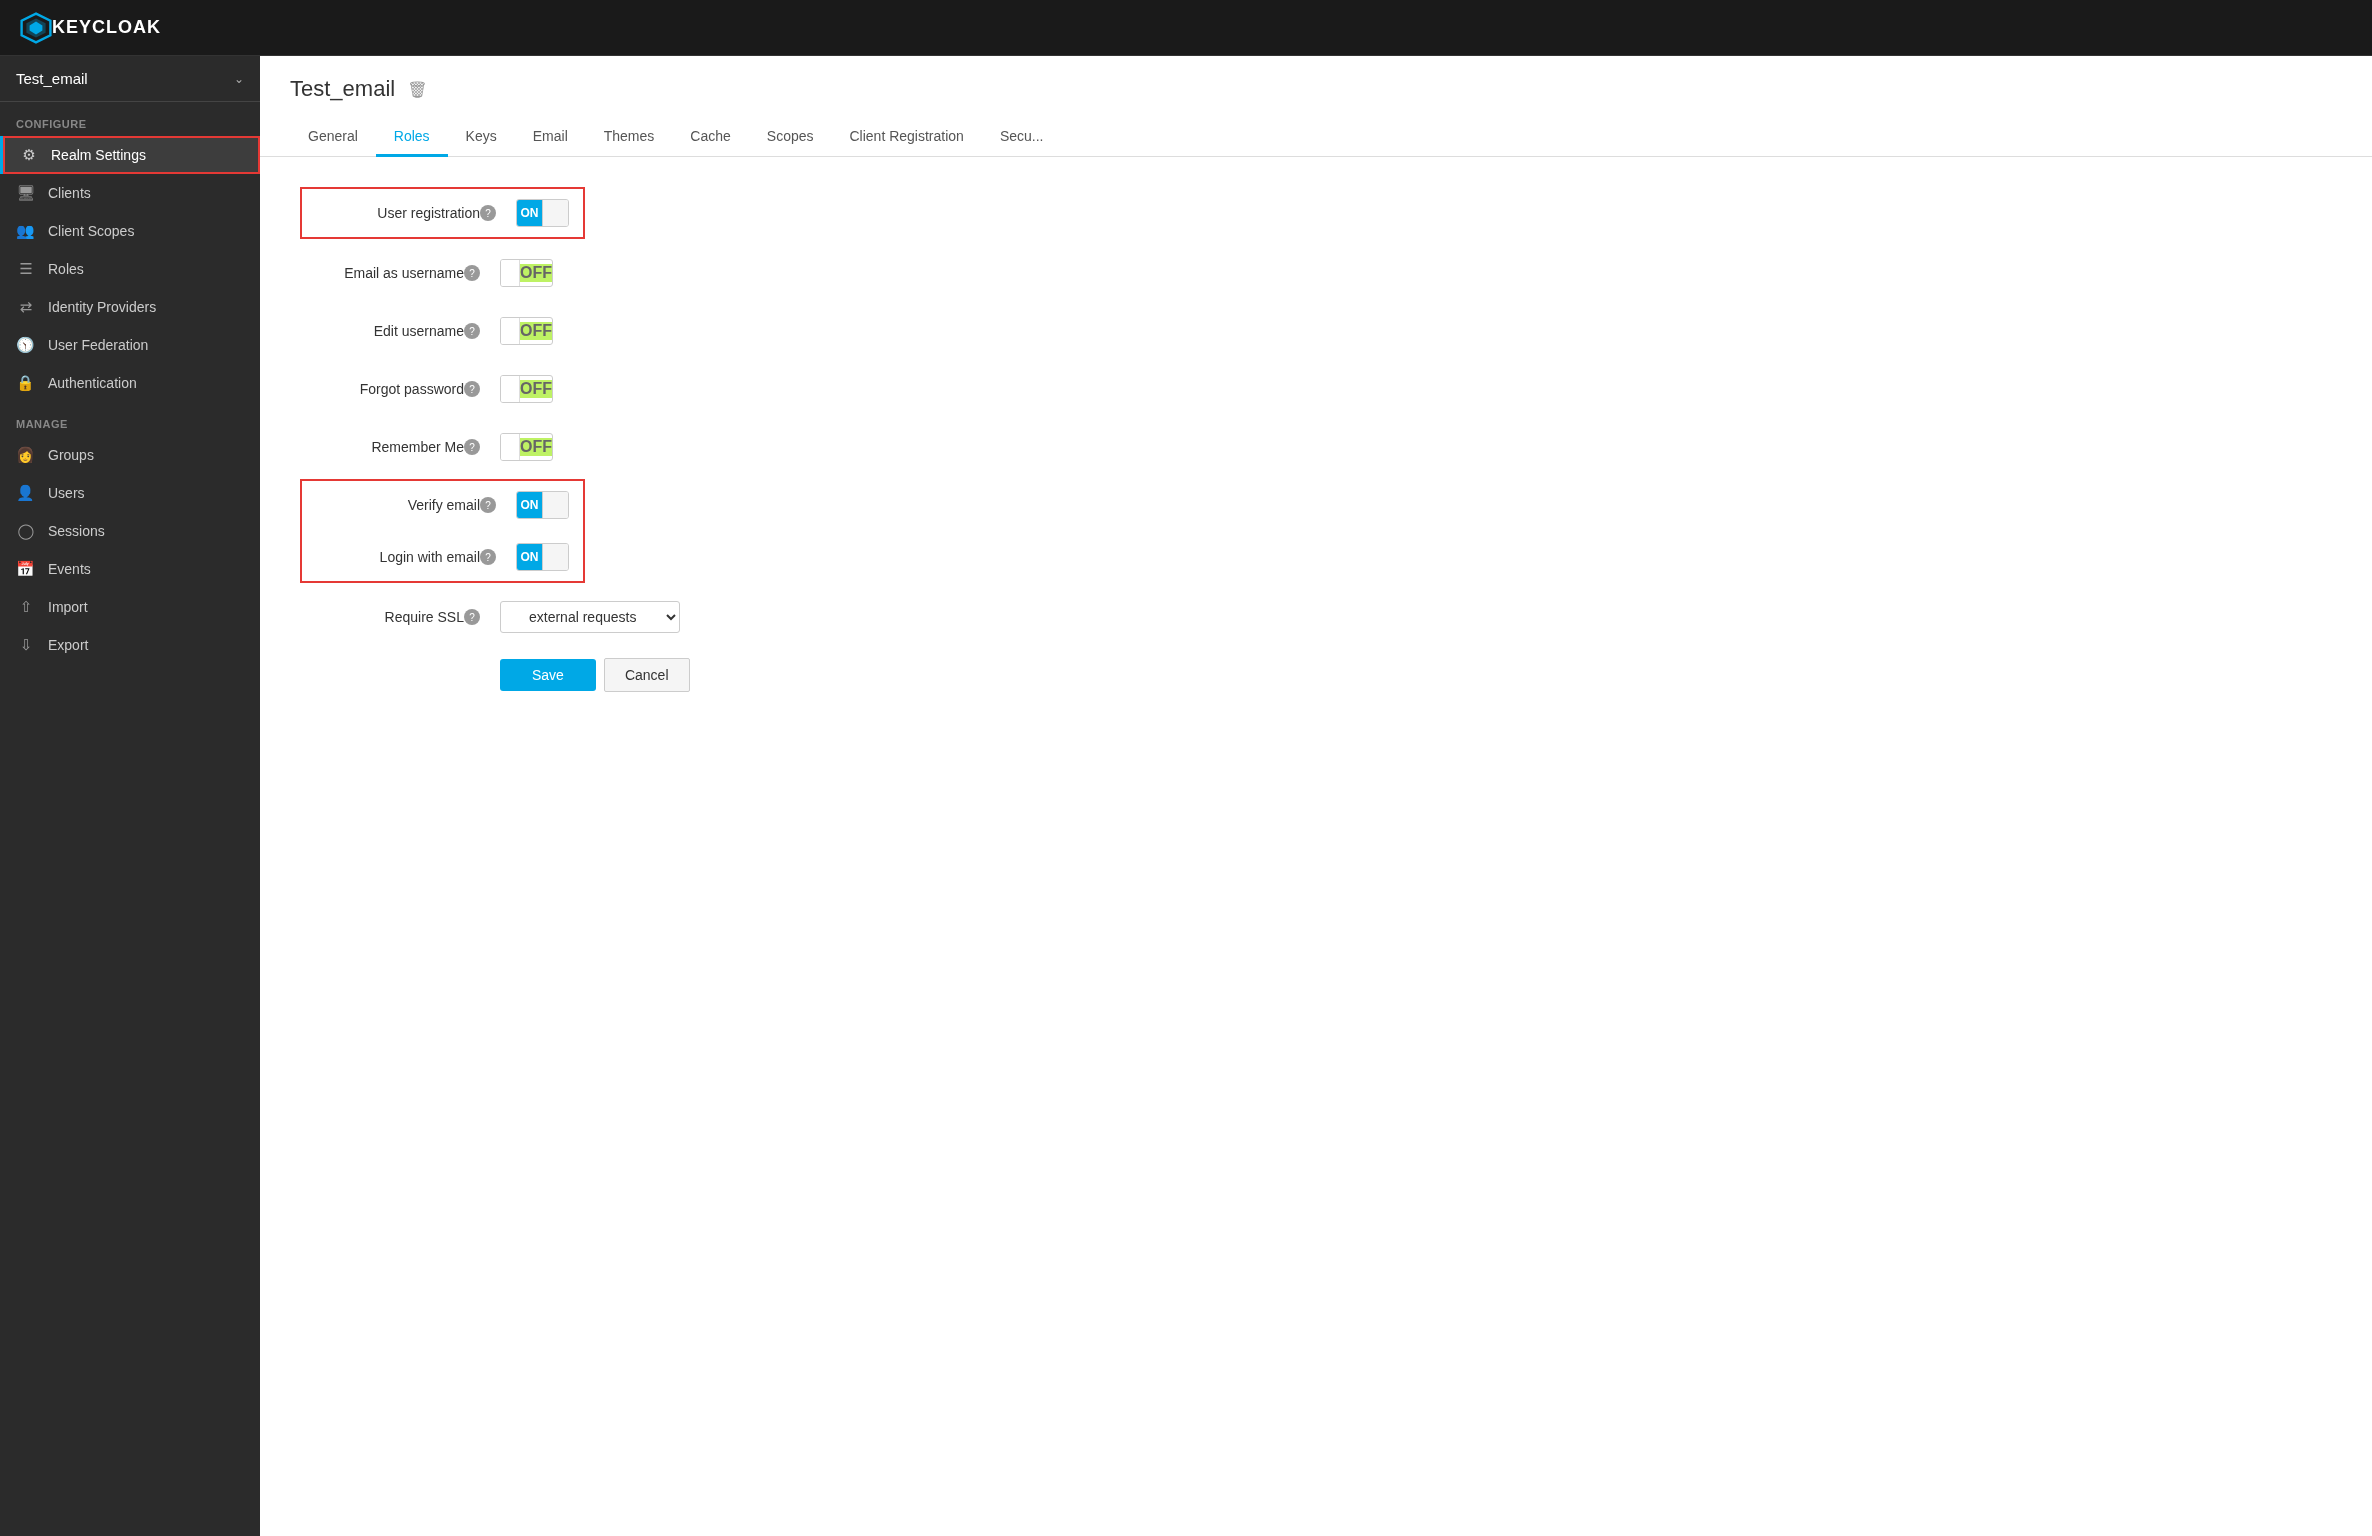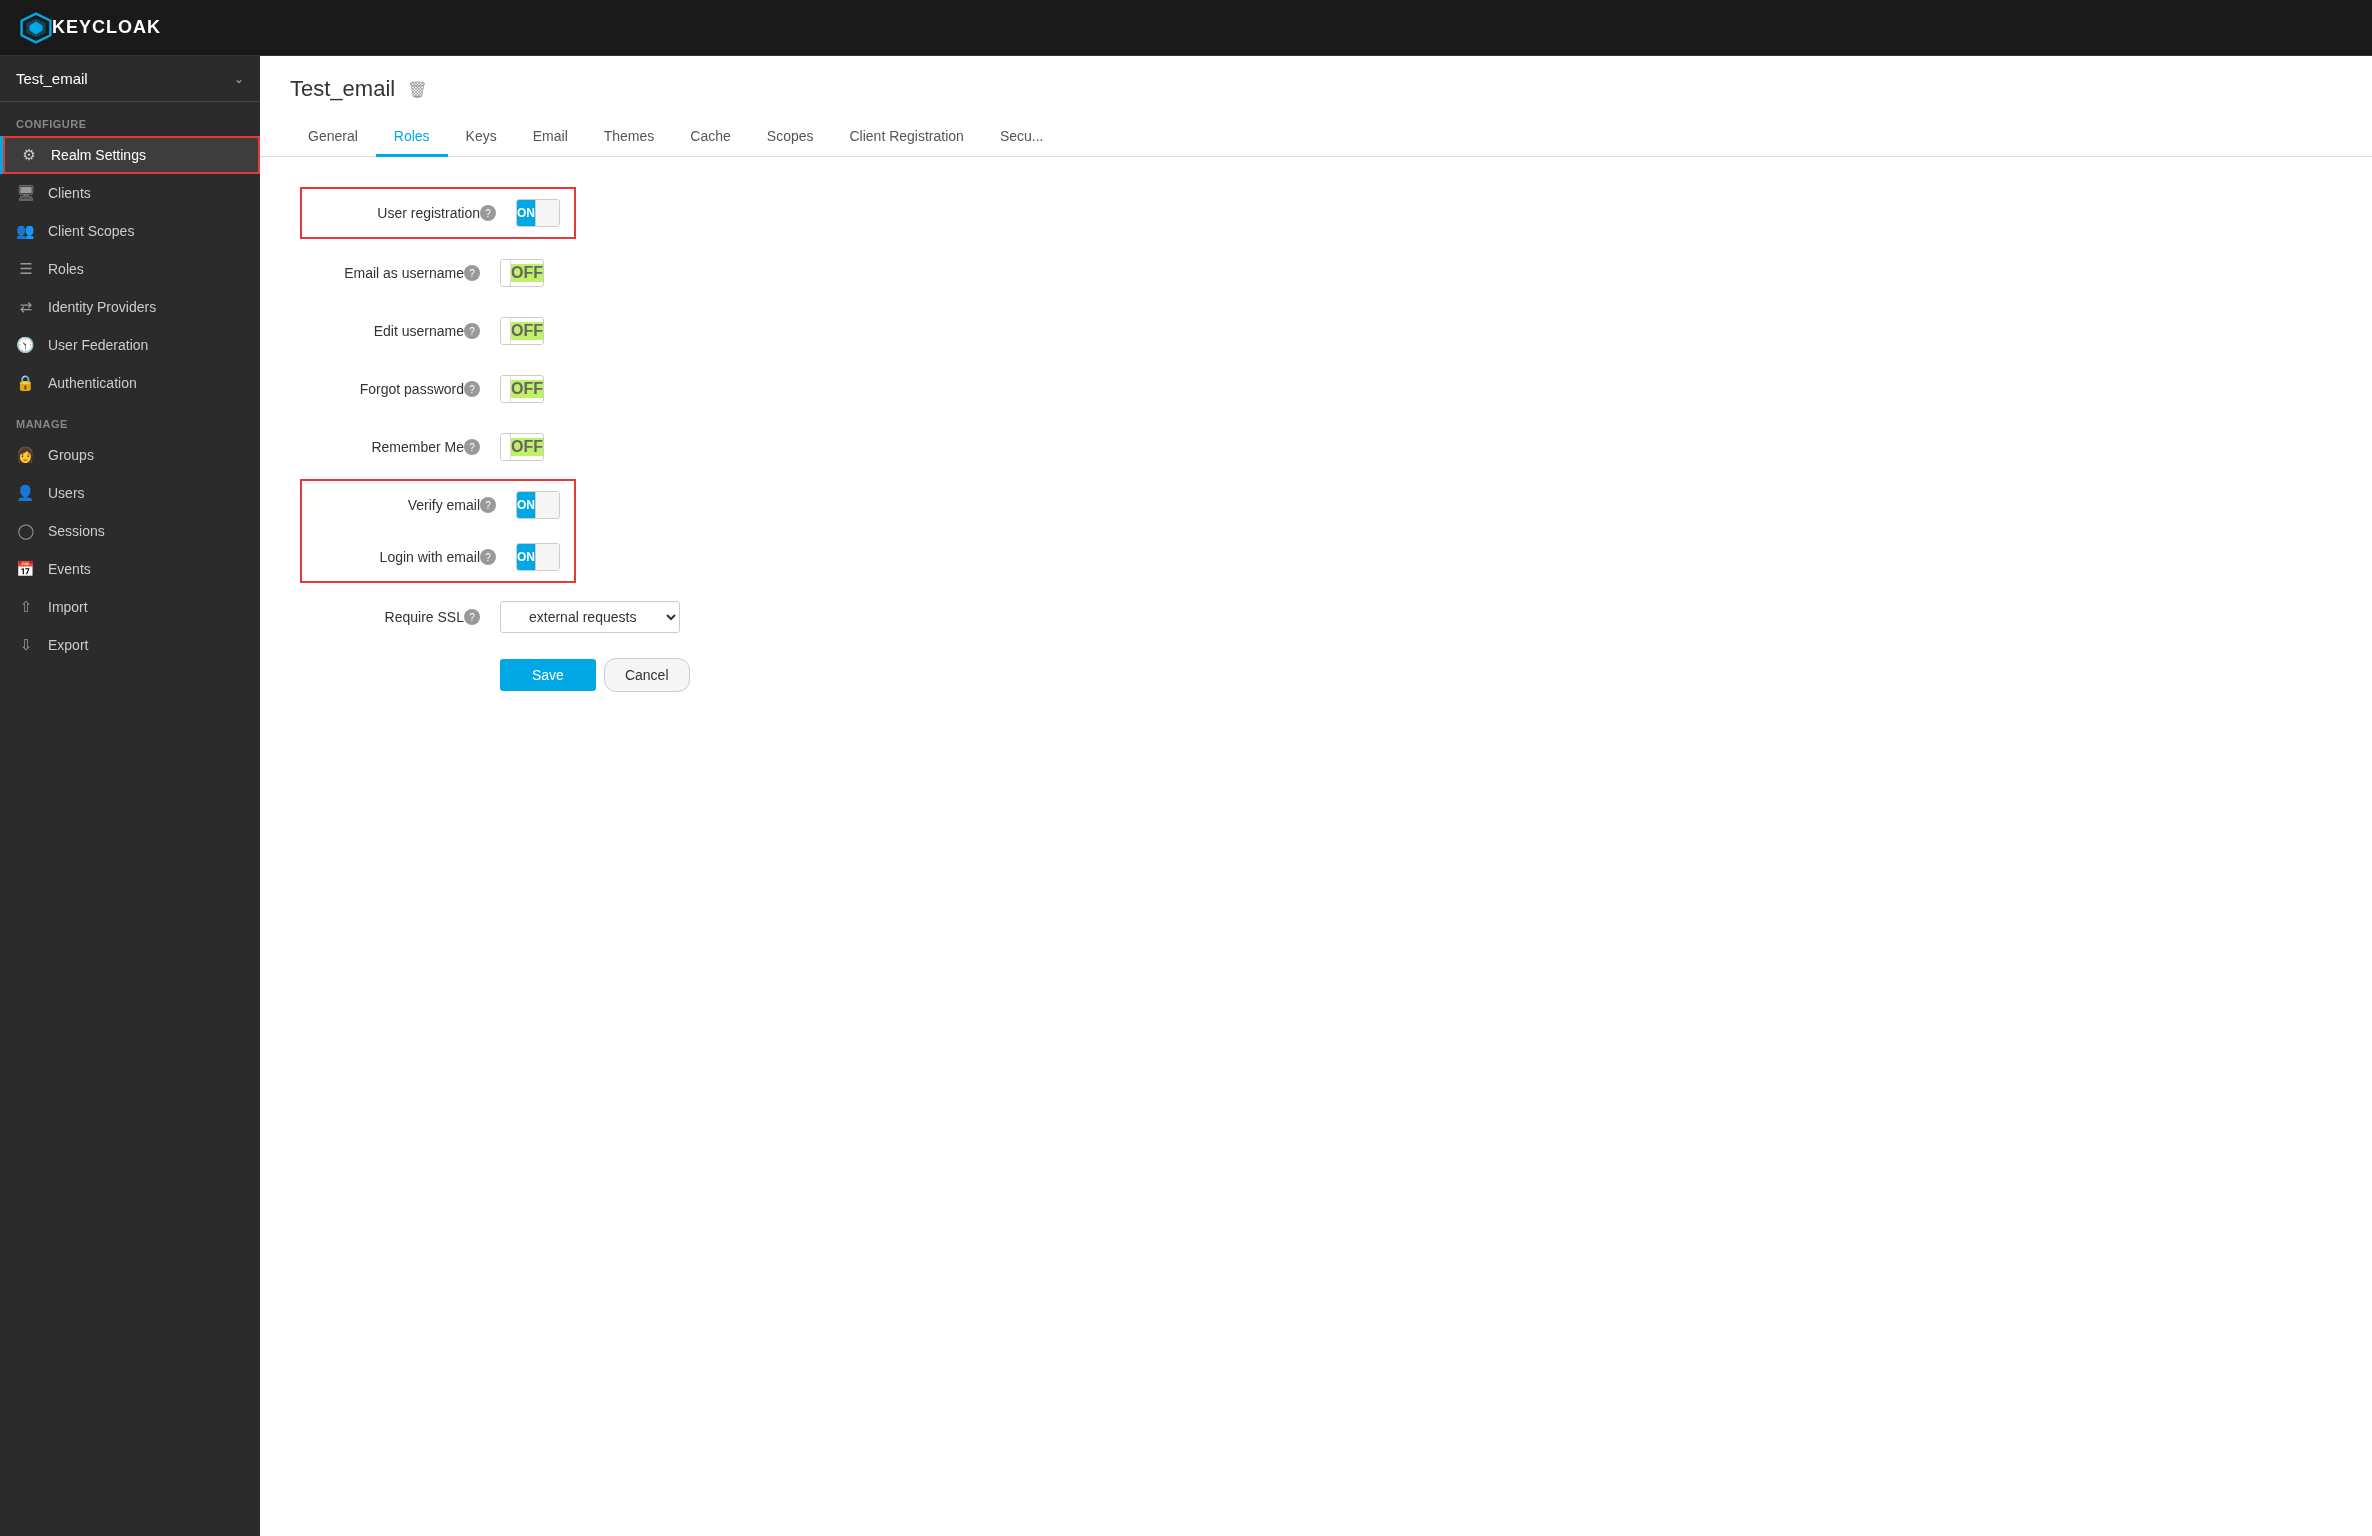--- a/index.html
+++ b/index.html
@@ -172,21 +172,21 @@
       align-items: center;
       justify-content: center;
       cursor: help;
       flex-shrink: 0;
     }
 
     
     .toggle {
       display: flex;
       align-items: center;
-      width: 44px;
+      width: 53px;
       height: 28px;
       border-radius: 3px;
       overflow: hidden;
       border: 1px solid #ccc;
       cursor: pointer;
       font-size: 12px;
       font-weight: bold;
     }
     .toggle-on {
       background: #00a8e6;
@@ -241,21 +241,21 @@
       border-radius: 3px;
       font-size: 14px;
       cursor: pointer;
       margin-right: 8px;
     }
     .btn-cancel {
       background: #f5f5f5;
       color: #333;
       border: 1px solid #ccc;
       padding: 8px 20px;
-      border-radius: 12px;
+      border-radius: 2px;
       font-size: 14px;
       cursor: pointer;
     }
   </style>
 </head>
 <body>
 
 <div class="top-bar">
   <div class="logo-container">
     <svg class="logo-icon" viewBox="0 0 40 40" fill="none" xmlns="http://www.w3.org/2000/svg">

